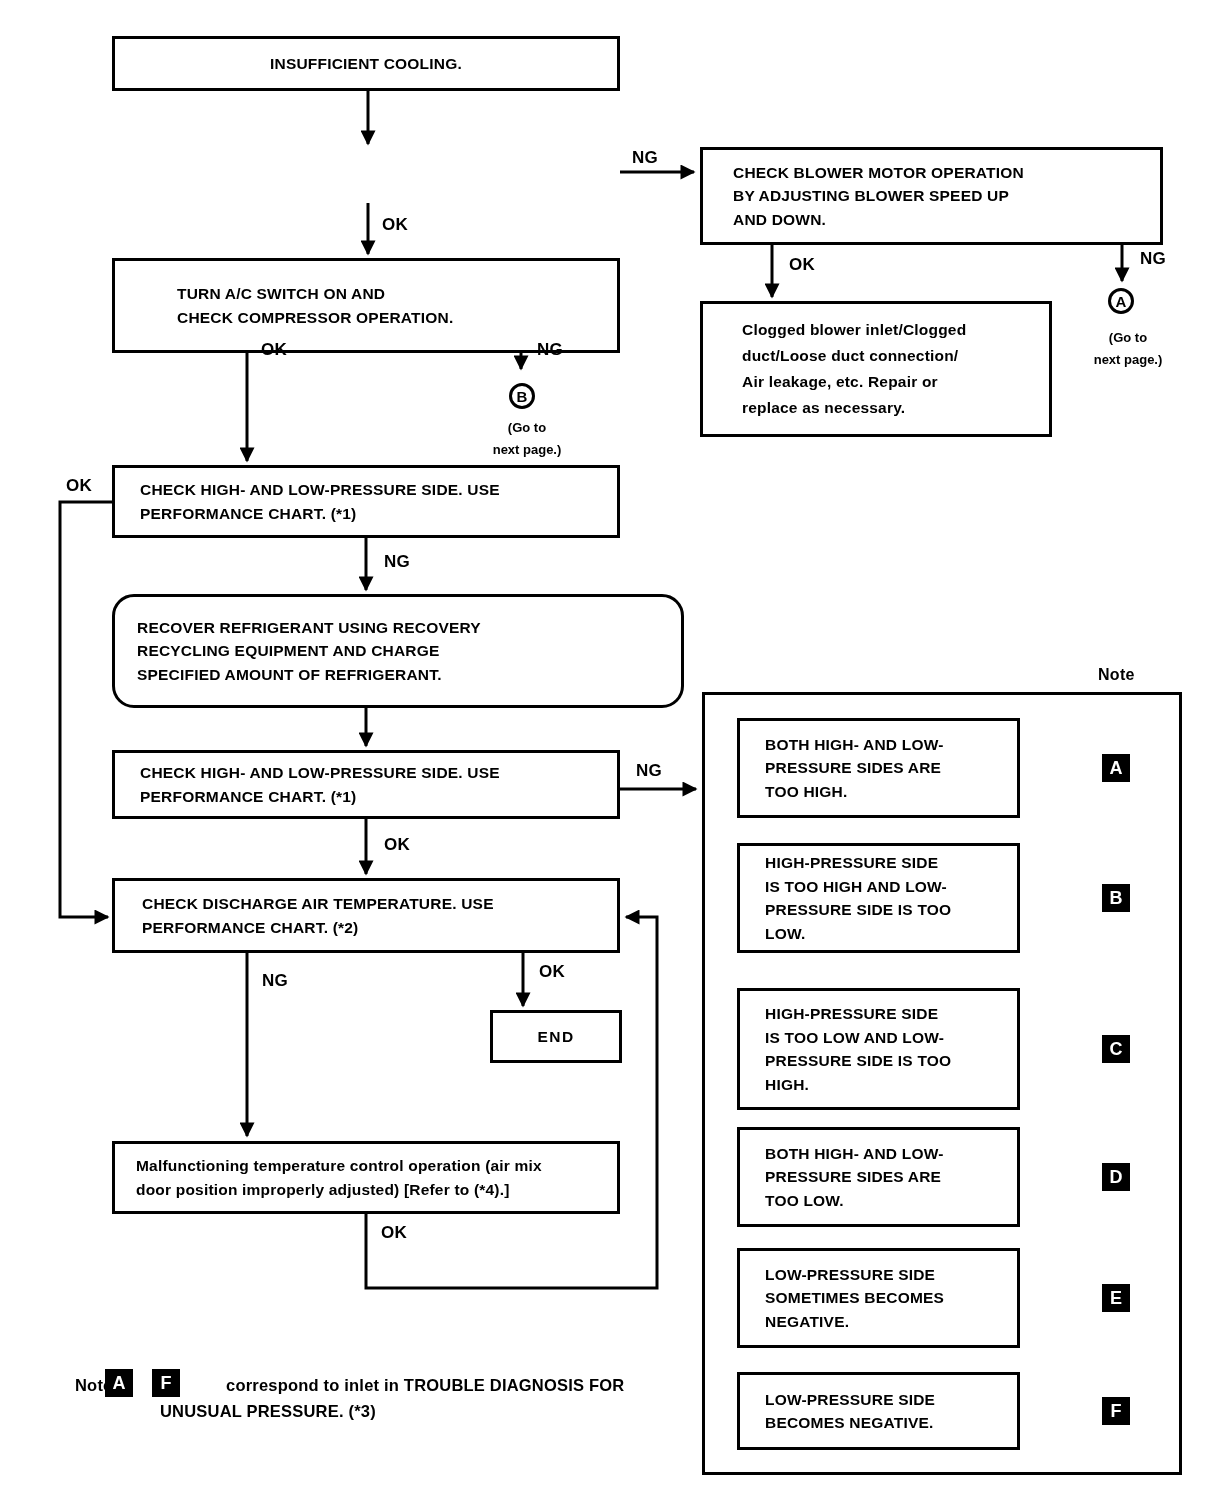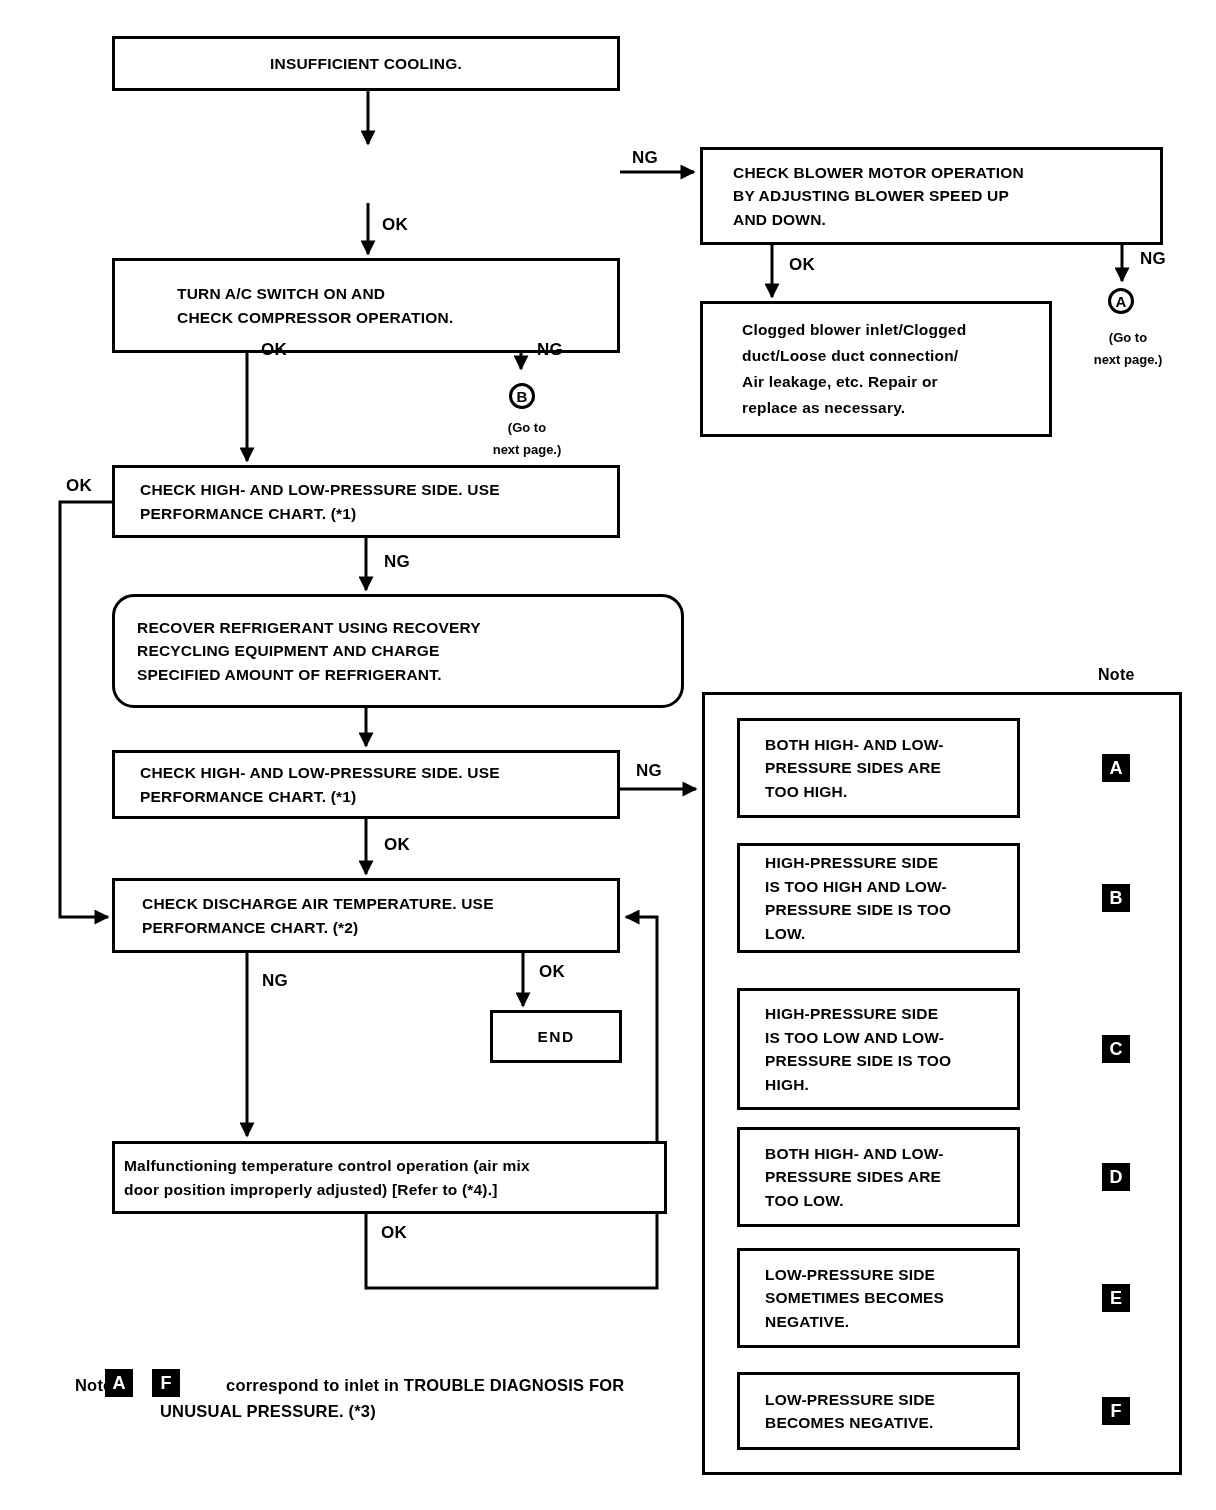--- a/index.html
+++ b/index.html
@@ -152,21 +152,21 @@
 SPECIFIED AMOUNT OF REFRIGERANT.</div>
 
   <div class="box" style="left:112px; top:750px; width:508px; height:69px; padding-left:25px;">CHECK HIGH- AND LOW-PRESSURE SIDE. USE
 PERFORMANCE CHART. (*1)</div>
 
   <div class="box" style="left:112px; top:878px; width:508px; height:75px; padding-left:27px;">CHECK DISCHARGE AIR TEMPERATURE. USE
 PERFORMANCE CHART. (*2)</div>
 
   <div class="box center" style="left:490px; top:1010px; width:132px; height:53px; letter-spacing:1.5px;">END</div>
 
-  <div class="box" style="left:112px; top:1141px; width:555px; height:73px; padding-left:9px; line-height:24px;">Malfunctioning temperature control operation (air mix
+  <div class="box" style="left:112px; top:1141px; width:508px; height:73px; padding-left:21px; line-height:24px;">Malfunctioning temperature control operation (air mix
 door position improperly adjusted) [Refer to (*4).]</div>
 
   <div class="circ" style="left:1108px; top:288px;">A</div>
   <div class="goto" style="left:1053px; top:327px;">(Go to
 next page.)</div>
 
   <div class="circ" style="left:509px; top:383px;">B</div>
   <div class="goto" style="left:452px; top:417px;">(Go to
 next page.)</div>
 

